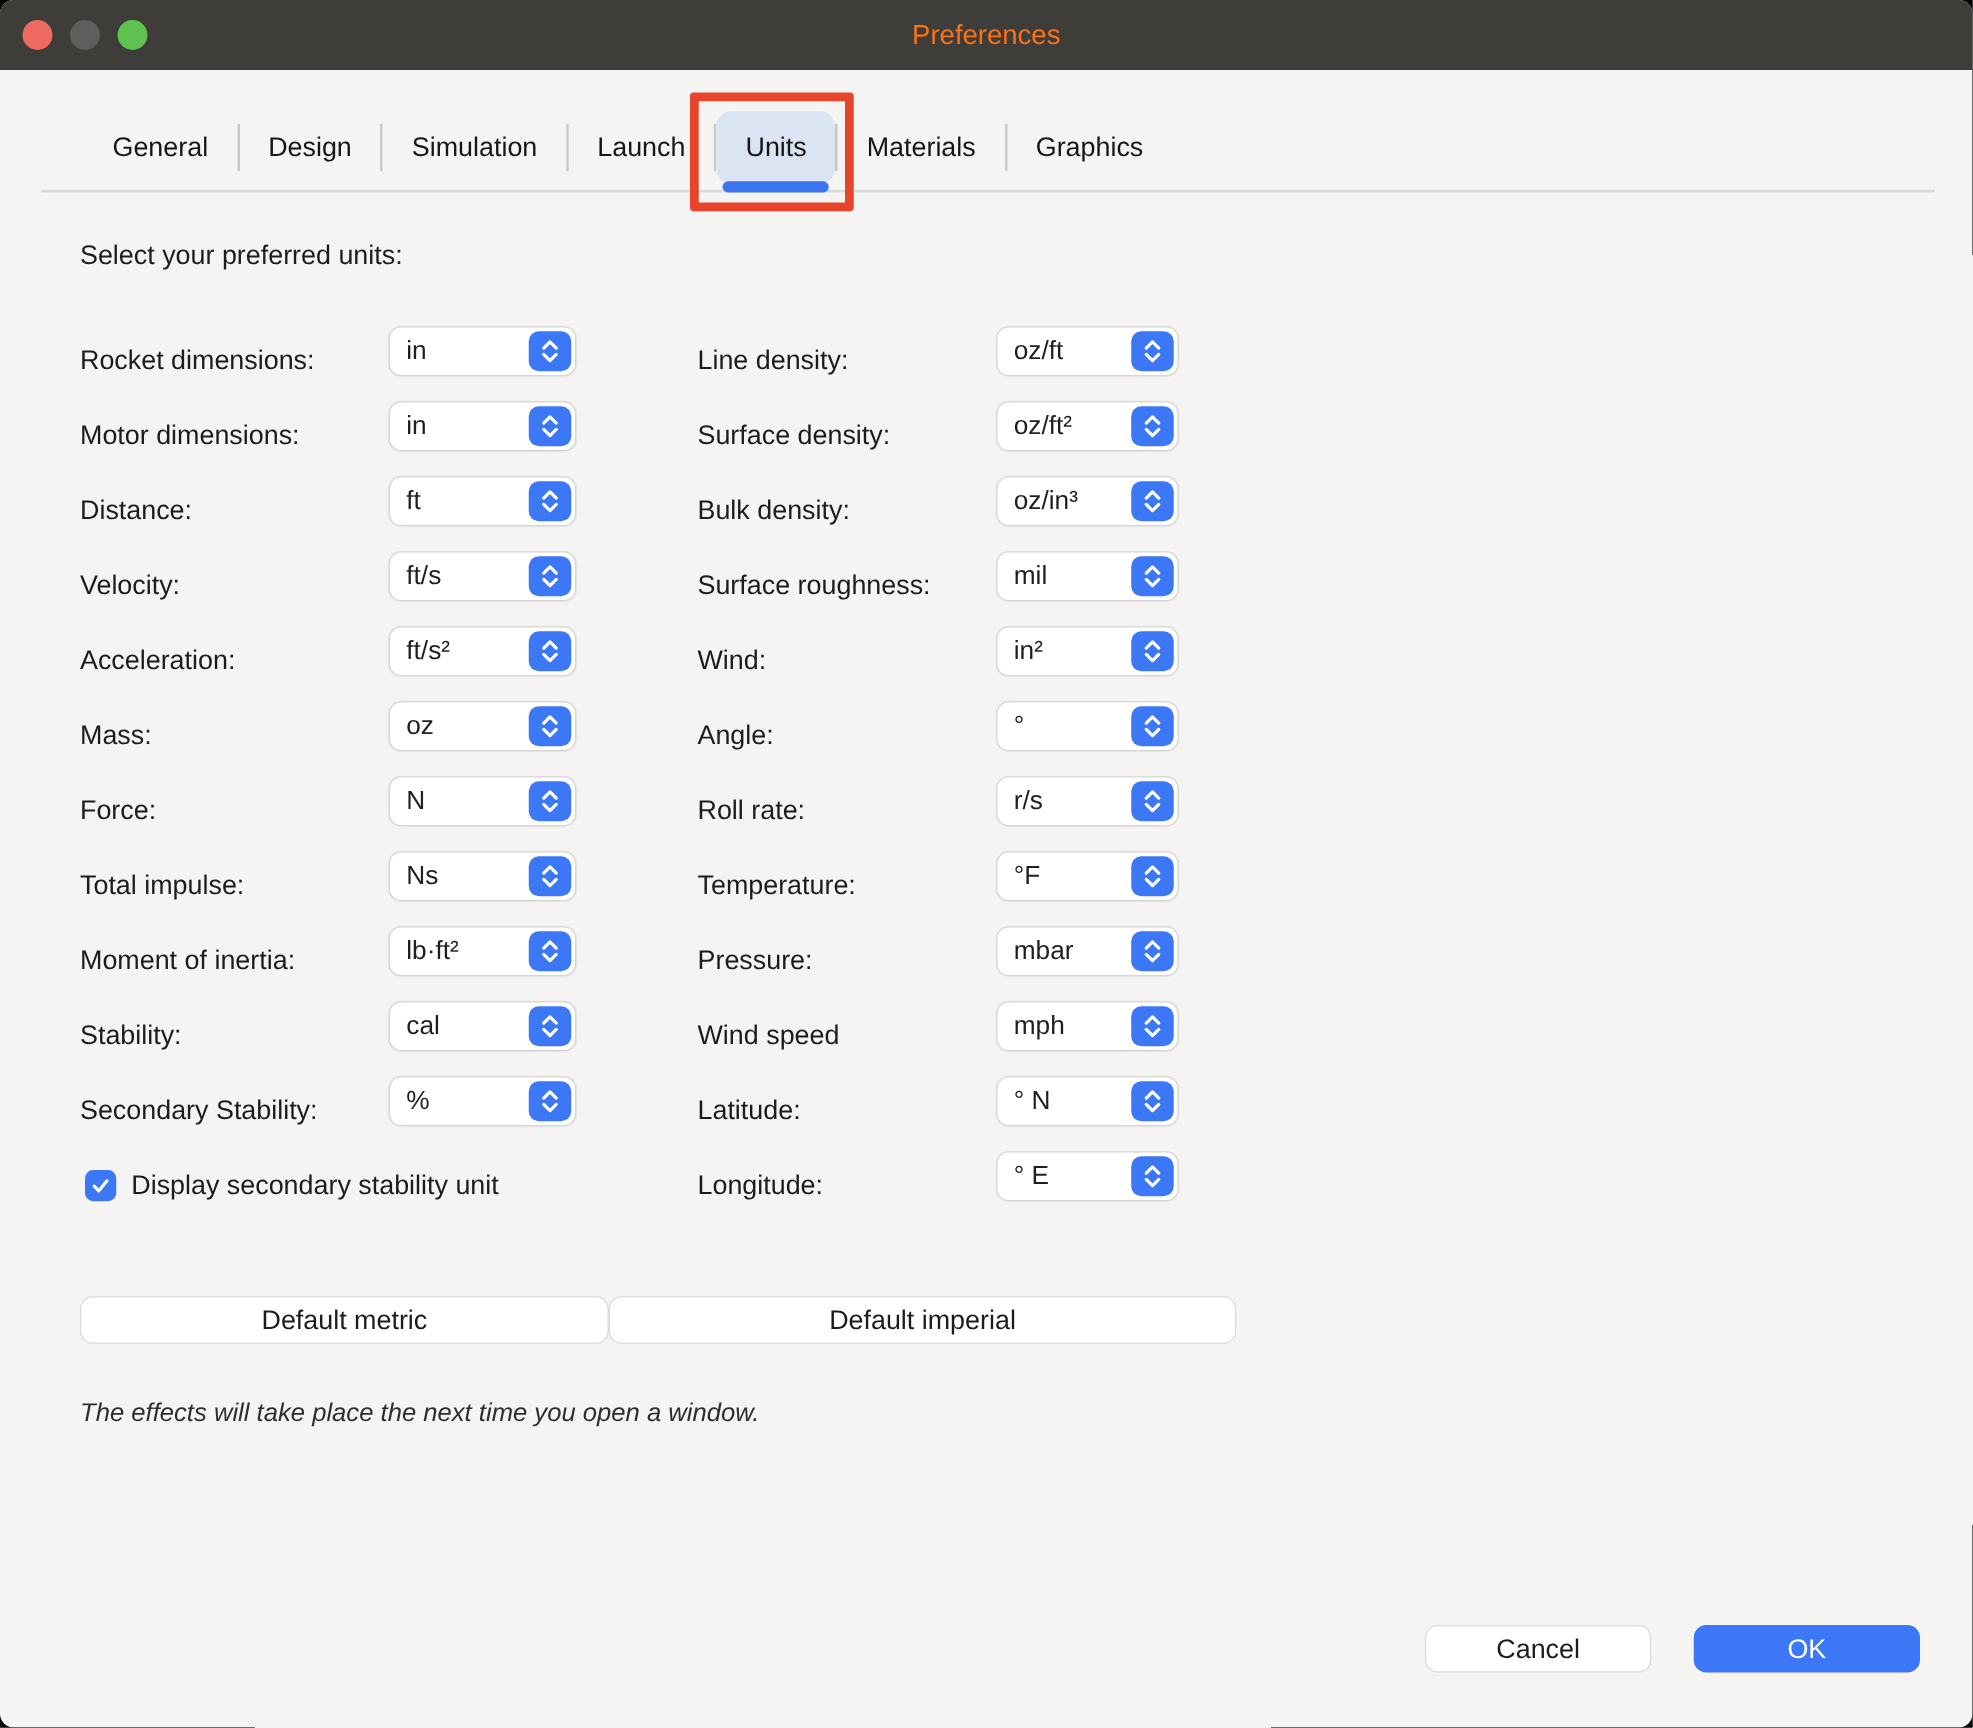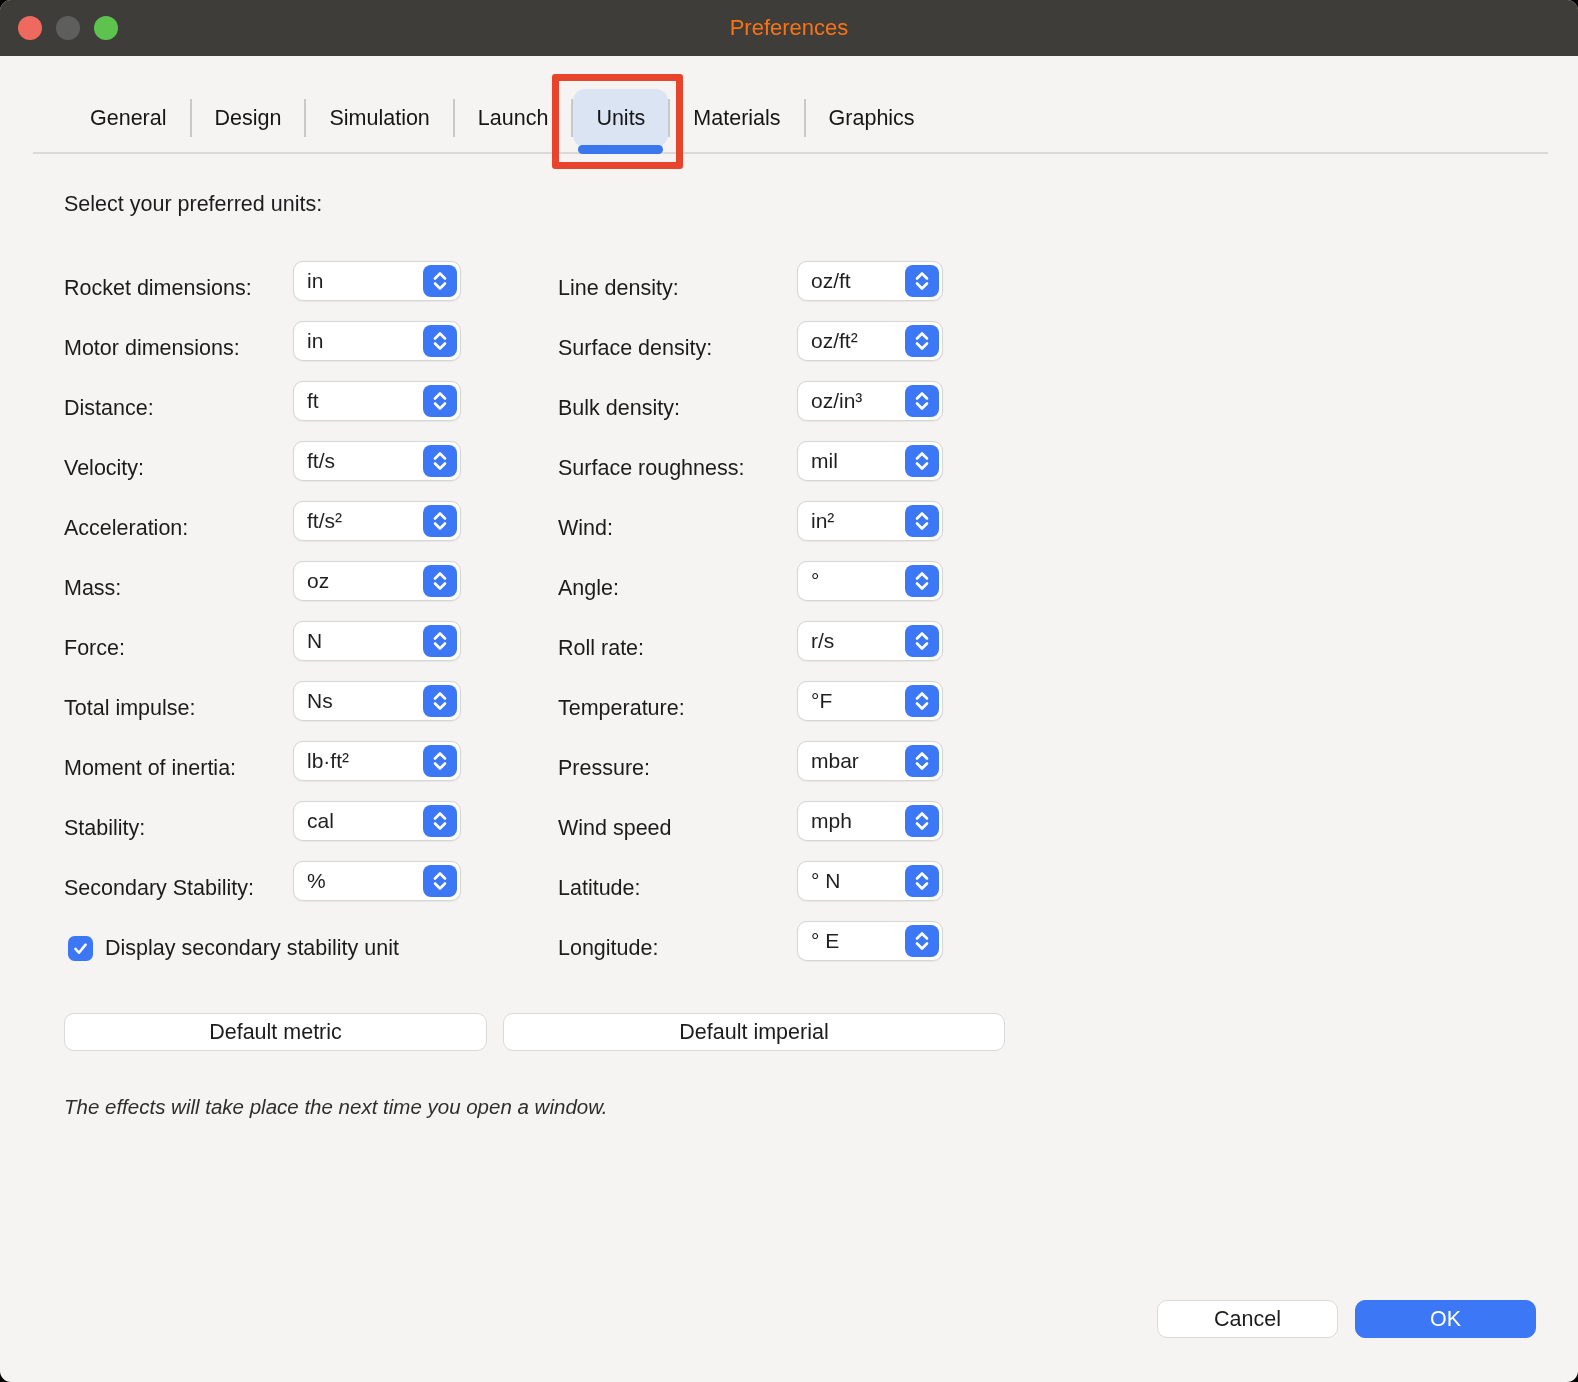--- a/index.html
+++ b/index.html
@@ -71,21 +71,21 @@
   .columns { display: flex; margin-top: 44px; }
   .col-left  { width: 397px; }
   .col-right { width: 385px; margin-left: 97px; }
   .unit-row {
     display: flex; align-items: flex-end;
     height: 40px; margin-bottom: 20px;
   }
   .unit-label { flex: 1; font-size: 21.5px; color: #1c1c1c; }
   .select {
     display: flex; align-items: center;
-    width: 168px; height: 40px;
+    width: 150px; height: 40px;
     background: #fff;
     border: 1.5px solid #d6d6d6;
     border-radius: 10px;
     box-shadow: 0 0.5px 1.5px rgba(0,0,0,0.06);
     cursor: default;
   }
   .col-right .select { width: 146px; }
   .select .value {
     flex: 1; padding-left: 13px;
     font-size: 21px; color: #1f1f1f;
@@ -100,38 +100,38 @@
   
   .chkrow { display: flex; align-items: flex-end; margin-top: 14px; height: 40px; }
   .checkbox {
     width: 25px; height: 25px; margin-left: 4px;
     border-radius: 6.5px; background: #3c78f5;
     display: flex; align-items: center; justify-content: center;
     flex: none;
   }
   .chklabel { margin-left: 12px; font-size: 21.5px; color: #1c1c1c; }
   
-  .defaults-row { display: flex; gap: 16px; margin-top: 32px; }
+  .defaults-row { display: flex; margin-top: 56px; }
   .btn {
     display: flex; align-items: center; justify-content: center;
     height: 38px; border-radius: 10px;
     background: #fff; border: 1.5px solid #d9d9d9;
     font-family: "Liberation Sans", sans-serif;
     font-size: 21.5px; color: #1c1c1c;
     cursor: default;
   }
   .btn-metric { width: 423px; }
   .btn-imperial { width: 502px; }
   .note {
     margin-top: 44px;
     font-size: 20.5px; font-style: italic; color: #2e2e2e;
   }
   .footer {
     position: absolute; right: 42px; bottom: 44px;
-    display: flex; gap: 17px;
+    display: flex; gap: 34px;
   }
   .btn-footer { width: 181px; }
   .btn-ok { background: #3c78f5; border-color: #3c78f5; color: #fff; }
 </style>
 </head>
 <body>
 
 <div class="window">
 
   <div class="titlebar">

